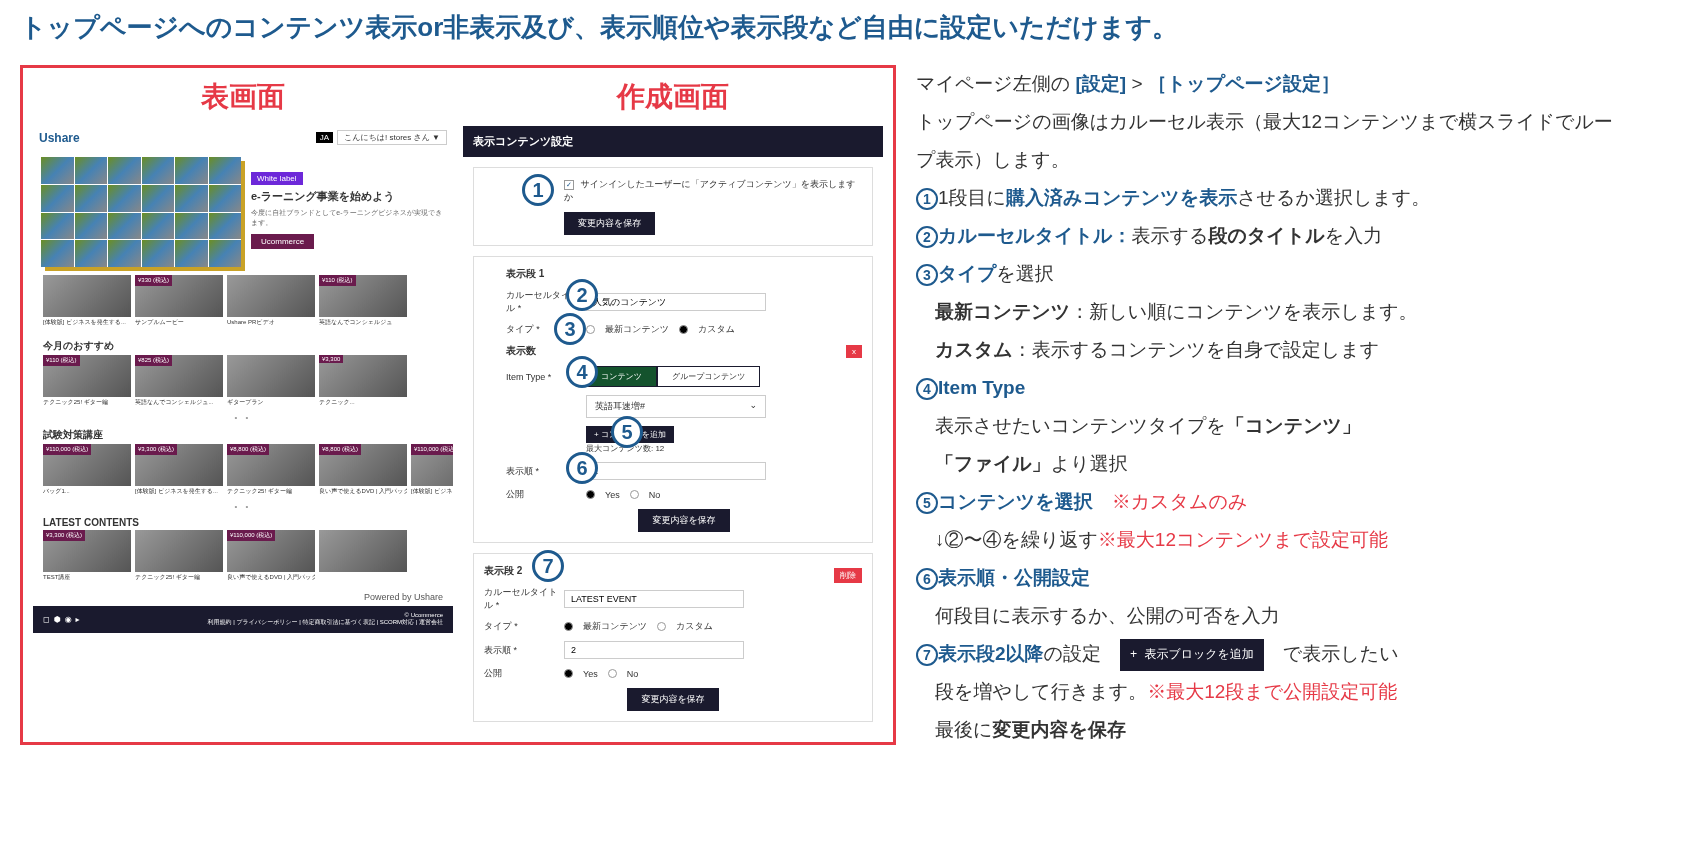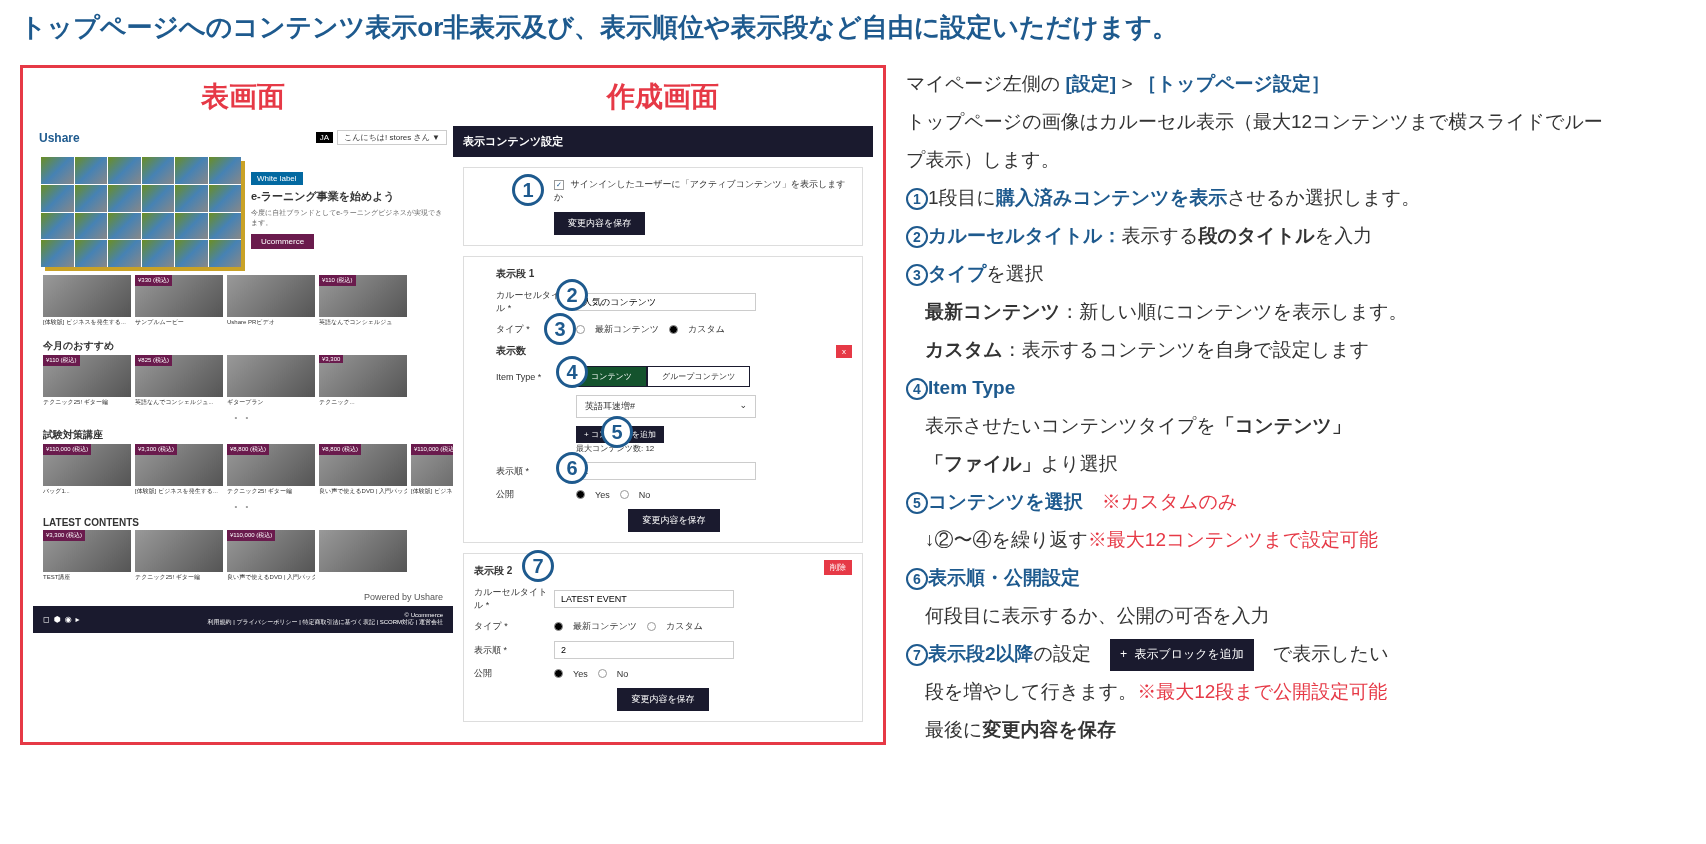--- a/index.html
+++ b/index.html
@@ -1,35 +1,35 @@
 <!DOCTYPE html>
 <html><head>
 <meta charset="utf-8">
 <style>
 * { box-sizing: border-box; margin: 0; padding: 0; }
 body { font-family: "Hiragino Sans", "Meiryo", sans-serif; background: #fff; padding: 10px 20px; color: #333; width: 1706px; }
 .main-title { color: #1e5a8e; font-size: 26px; font-weight: bold; margin-bottom: 20px; }
 .container { display: flex; gap: 20px; align-items: flex-start; }
-.panels { display: flex; border: 3px solid #e63946; padding: 10px; }
+.panels { display: flex; gap: 10px; border: 3px solid #e63946; padding: 10px; }
 .panel { background: #fff; }
 .panel-left { width: 420px; }
 .panel-right { width: 420px; }
 .panel-title { color: #e63946; font-size: 28px; font-weight: bold; text-align: center; margin-bottom: 10px; }
 
 
 .topbar { display: flex; justify-content: space-between; align-items: center; padding: 4px 6px; font-size: 9px; }
 .topbar .logo { color: #1e5a8e; font-weight: bold; font-size: 12px; }
 .topbar .user { display: flex; gap: 4px; align-items: center; }
 .topbar .tag { background: #000; color: #fff; padding: 1px 4px; font-size: 8px; }
 .topbar .user-name { border: 1px solid #ccc; padding: 1px 6px; font-size: 8px; }
 .hero { display: flex; gap: 10px; padding: 8px; }
 .hero-img { width: 200px; height: 110px; display: grid; grid-template-columns: repeat(6, 1fr); grid-auto-rows: 1fr; gap: 1px; box-shadow: 4px 4px 0 #c9a227; }
 .hero-img div { background: linear-gradient(135deg, #6b8e23, #4682b4, #888); }
 .hero-text { flex: 1; padding-top: 10px; }
-.hero-text .tag { background: #0369a1; color: #fff; font-size: 8px; padding: 2px 6px; display: inline-block; }
+.hero-text .tag { background: #6d28d9; color: #fff; font-size: 8px; padding: 2px 6px; display: inline-block; }
 .hero-text h3 { font-size: 11px; margin: 4px 0; }
 .hero-text p { font-size: 7px; color: #666; }
 .hero-text .btn { background: #6a1b4d; color: #fff; font-size: 8px; padding: 3px 10px; display: inline-block; margin-top: 6px; }
 .section-label { font-size: 10px; font-weight: bold; padding: 6px 10px 2px; }
 .card-row { display: flex; gap: 4px; padding: 0 10px 6px; overflow: hidden; }
 .card { width: 88px; flex-shrink: 0; }
 .card .thumb { width: 100%; height: 42px; background: linear-gradient(135deg, #999, #555); position: relative; }
 .card .price { position: absolute; top: 0; left: 0; background: #6a1b4d; color: #fff; font-size: 6px; padding: 1px 3px; }
 .card .cap { font-size: 6px; margin-top: 1px; white-space: nowrap; overflow: hidden; }
 .dots { text-align: center; font-size: 8px; color: #999; letter-spacing: 3px; }
@@ -47,21 +47,21 @@
 .form-row .radio-group { display: flex; gap: 10px; align-items: center; }
 .form-row .radio-dot { width: 9px; height: 9px; border-radius: 50%; border: 1px solid #999; display: inline-block; vertical-align: middle; }
 .form-row .radio-dot.on { background: #000; }
 .section-title { font-size: 10px; font-weight: bold; margin-bottom: 8px; }
 .toggle-btns { display: flex; }
 .toggle-btns div { padding: 4px 14px; font-size: 8px; border: 1px solid #1a1a2e; }
 .toggle-btns .active { background: #14532d; color: #fff; }
 .select-box { border: 1px solid #ccc; padding: 4px 8px; font-size: 9px; width: 180px; display: flex; justify-content: space-between; }
 .btn-dark { background: #1a1a2e; color: #fff; padding: 5px 14px; font-size: 9px; display: inline-block; }
 .btn-add { background: #1a1a2e; color: #fff; padding: 3px 8px; font-size: 8px; display: inline-block; }
-.del-btn { background: #e63946; color: #fff; padding: 2px 6px; font-size: 8px; position: absolute; right: 10px; top: 6px; }
+.del-btn { background: #e63946; color: #fff; padding: 2px 6px; font-size: 8px; position: absolute; right: 10px; top: 14px; }
 .checkbox { width: 10px; height: 10px; border: 1px solid #999; display: inline-flex; align-items: center; justify-content: center; font-size: 7px; color: #1e5a8e; margin-right: 4px; }
 
 
 .circ { position: absolute; width: 32px; height: 32px; border: 3px solid #1e5a8e; border-radius: 50%; background: #fff; color: #1e5a8e; font-weight: bold; font-size: 20px; display: flex; align-items: center; justify-content: center; z-index: 10; }
 
 
 .instructions { width: 700px; font-size: 19px; line-height: 2; }
 .instructions .accent { color: #1e5a8e; font-weight: bold; }
 .instructions .red { color: #e63946; }
 .instructions .bold { font-weight: bold; }

